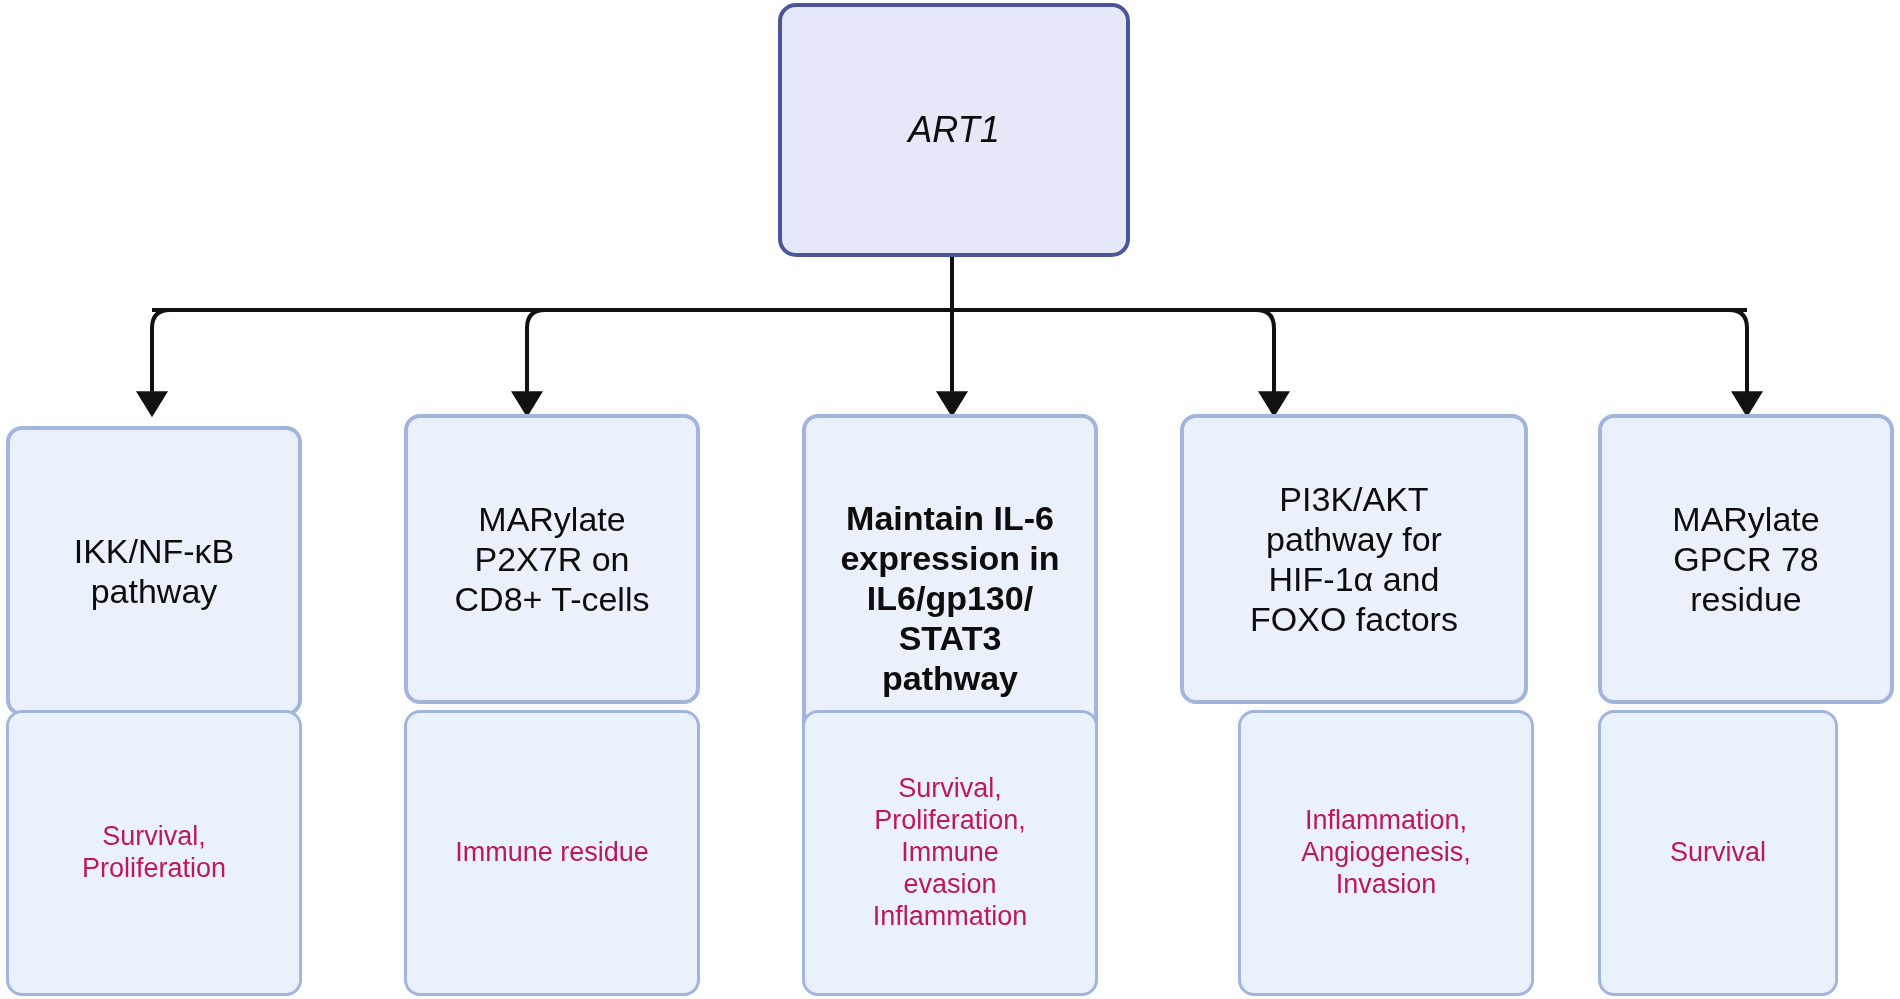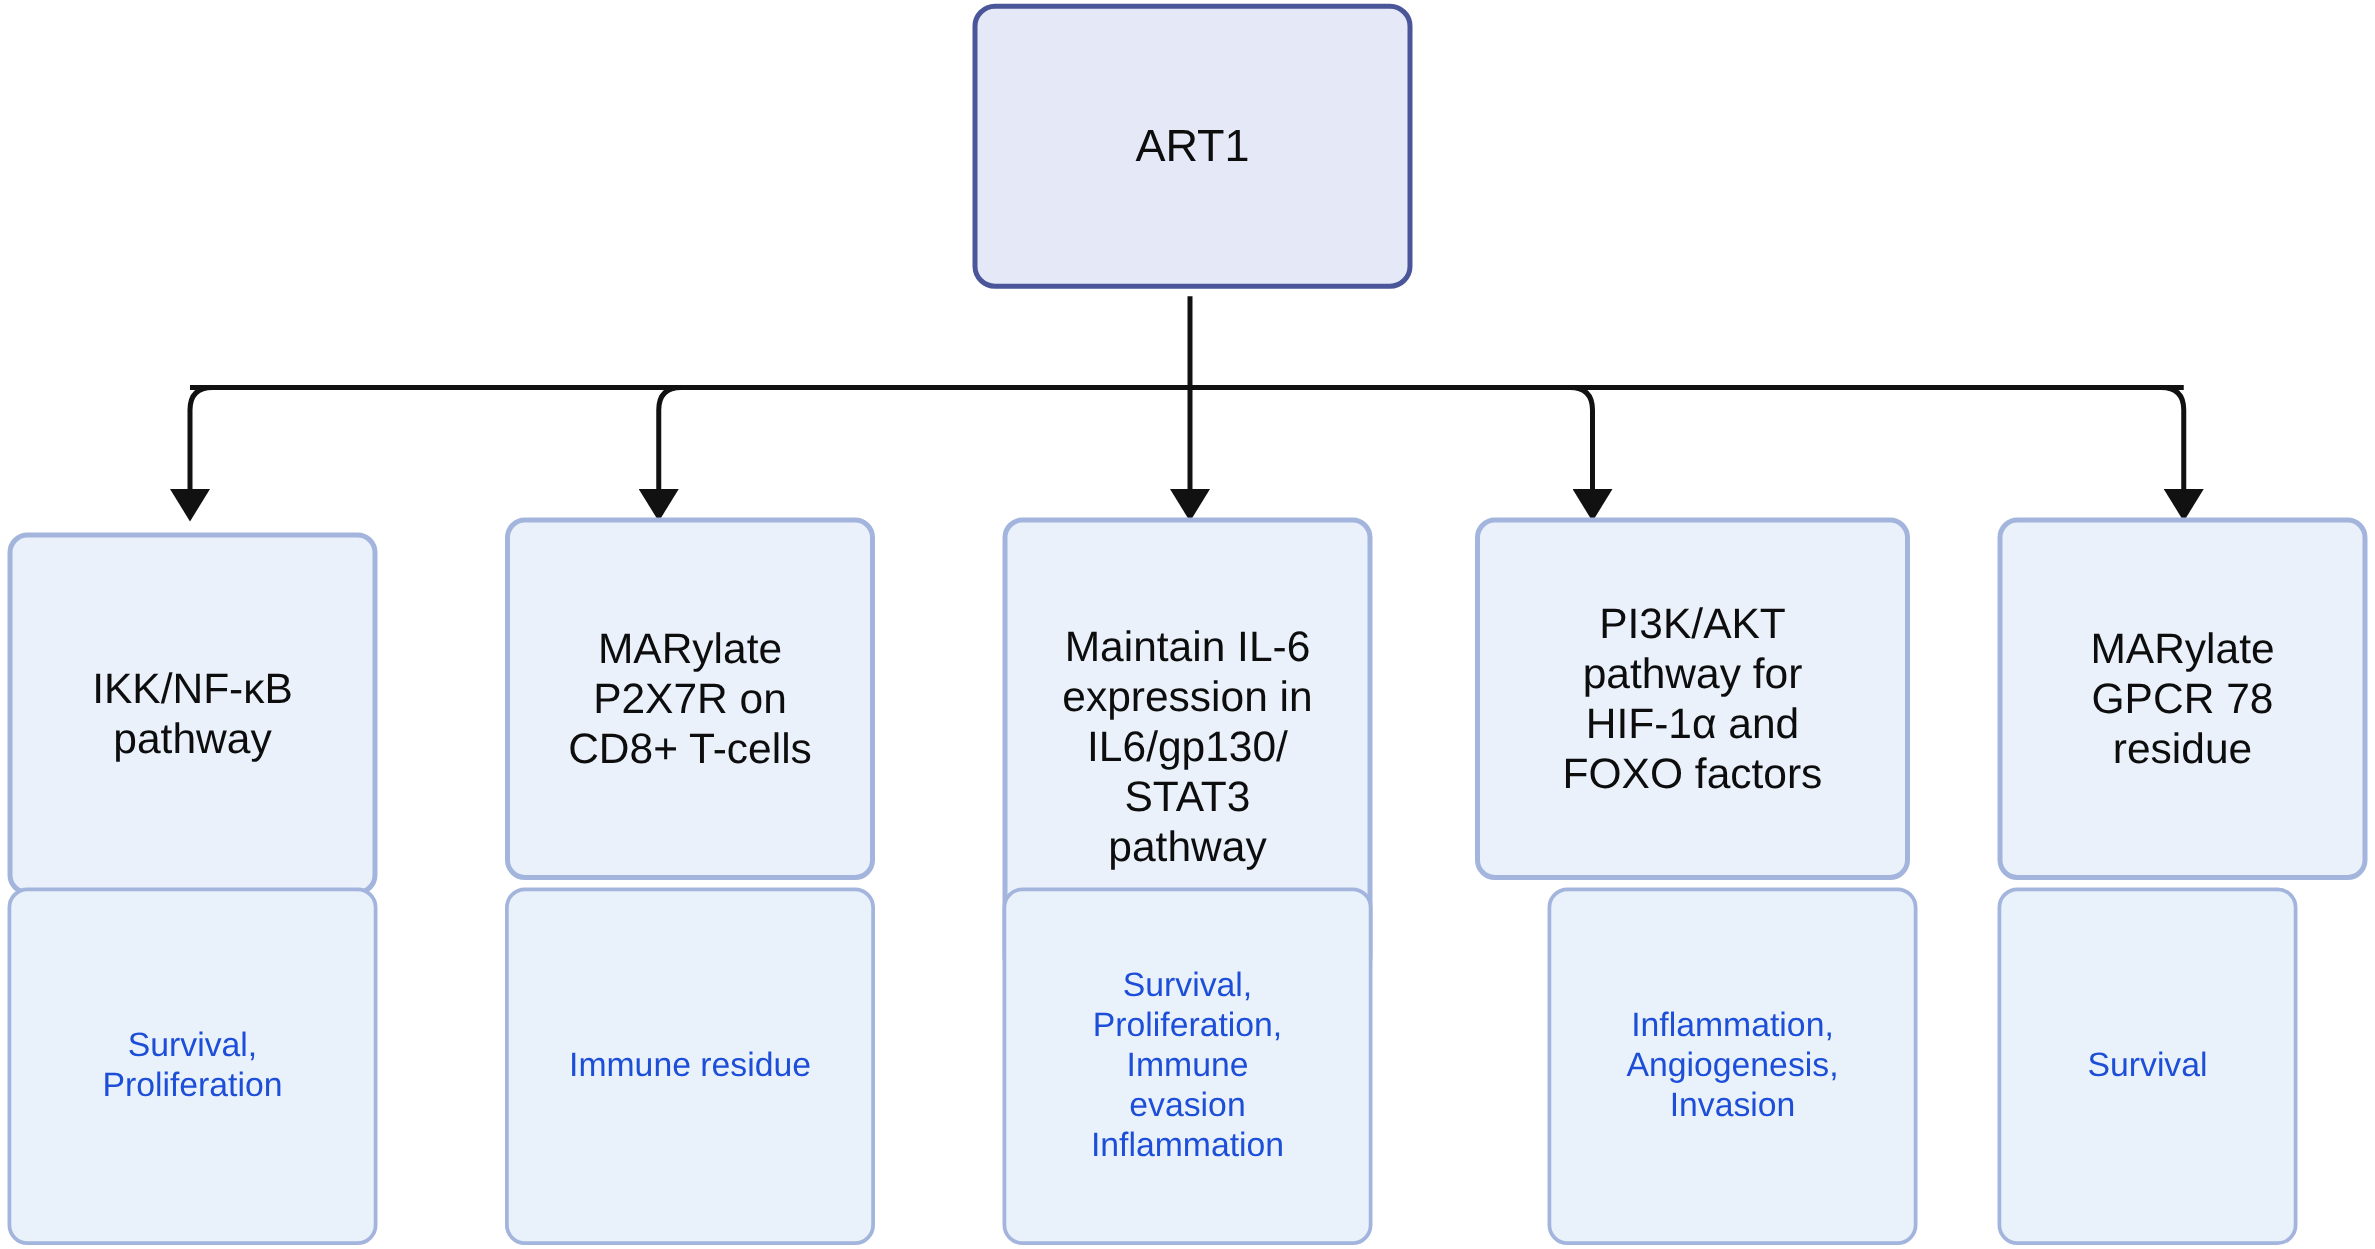--- a/index.html
+++ b/index.html
@@ -54,21 +54,21 @@
     background: #eaf1fb;
     border: 4px solid #a3b5dd;
     font-size: 34px;
     color: #0d0d0d;
   }
 
   .node.level3 {
     background: #e9f1fb;
     border: 3px solid #a3b5dd;
     font-size: 27px;
-    color: #1d4ed8;
+    color: #be185d;
     align-items: center;
   }
 </style>
 </head>
 <body>
 
 <div id="stage">
 
   <svg id="connectors" viewBox="0 0 1900 999" width="1900" height="999" xmlns="http://www.w3.org/2000/svg">
     <defs>
@@ -80,34 +80,34 @@
         <path d="M 952 237 L 952 310"></path>
         <path d="M 152 310 L 1747 310"></path>
         <path d="M 170 310 Q 152 310 152 328 L 152 396" marker-end="url(#arrowhead)"></path>
         <path d="M 545 310 Q 527 310 527 328 L 527 396" marker-end="url(#arrowhead)"></path>
         <path d="M 952 310 L 952 396" marker-end="url(#arrowhead)"></path>
         <path d="M 1256 310 Q 1274 310 1274 328 L 1274 396" marker-end="url(#arrowhead)"></path>
         <path d="M 1729 310 Q 1747 310 1747 328 L 1747 396" marker-end="url(#arrowhead)"></path>
       </g>
   </svg>
 
-  <div class="node root" style="left: 778px; top: 3px; width: 352px; height: 228px;">
+  <div class="node root" style="left: 778px; top: 3px; width: 352px; height: 254px; font-style: italic;">
     <span>ART1</span>
   </div>
 
   <div class="node level2" style="left: 6px; top: 414px; width: 296px; height: 290px; margin-top: 12px;">
     <span>IKK/NF-κB
 pathway</span>
   </div>
   <div class="node level2" style="left: 404px; top: 414px; width: 296px; height: 290px;">
     <span>MARylate
 P2X7R on
 CD8+ T-cells</span>
   </div>
-  <div class="node level2" style="left: 802px; top: 414px; width: 296px; height: 368px;">
+  <div class="node level2" style="left: 802px; top: 414px; width: 296px; height: 368px; font-weight: bold;">
     <span>Maintain IL-6
 expression in
 IL6/gp130/
 STAT3
 pathway</span>
   </div>
   <div class="node level2" style="left: 1180px; top: 414px; width: 348px; height: 290px;">
     <span>PI3K/AKT
 pathway for
 HIF-1α and

